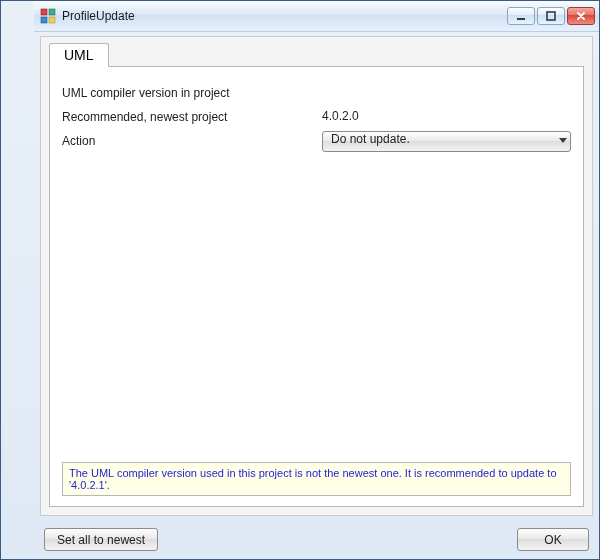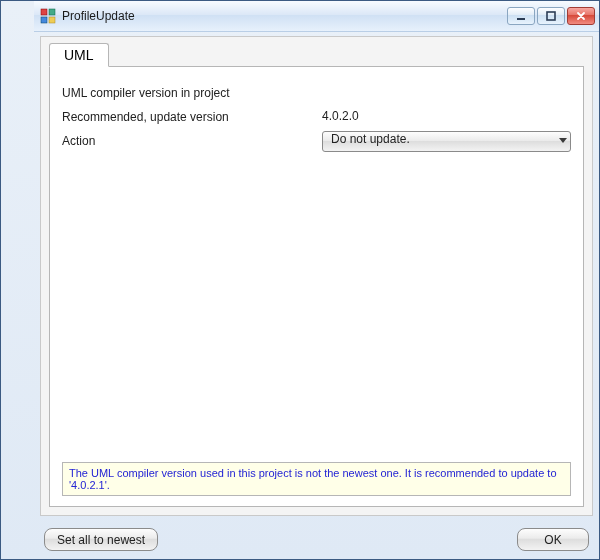--- a/index.html
+++ b/index.html
@@ -166,21 +166,21 @@
     display: flex;
     padding: 6px 10px 8px 10px;
     gap: 8px;
     align-items: center;
   }
 
   .btn {
     min-width: 72px;
     height: 23px;
     border: 1px solid #8b8b8b;
-    border-radius: 8px;
+    border-radius: 3px;
     background: linear-gradient(#fdfdfd, #ebebeb 45%, #dcdcdc 46%, #f3f3f3);
     font-size: 12px;
     font-family: inherit;
     padding: 0 12px;
     box-sizing: border-box;
     color: #222;
     display: inline-flex;
     align-items: center;
     justify-content: center;
   }
@@ -238,21 +238,21 @@
     </div>
 
     <div class="tab-page">
 
       <div class="form-row">
         <span class="lbl">UML compiler version in project</span>
         <span class="val">4.0.2.0</span>
       </div>
 
       <div class="form-row">
-        <span class="lbl">Recommended, update version</span>
+        <span class="lbl">Recommended, newest project</span>
         <span class="val">4.0.2.1</span>
       </div>
 
       <div class="form-row">
         <span class="lbl">Action</span>
         <div class="dropdown">
           <span class="dd-text">Do not update.</span>
           <span class="dd-arrow">
             <svg width="8" height="5" viewBox="0 0 8 5">
                 <path d="M0 0 L8 0 L4 5 Z" fill="#3a3a3a"></path>

